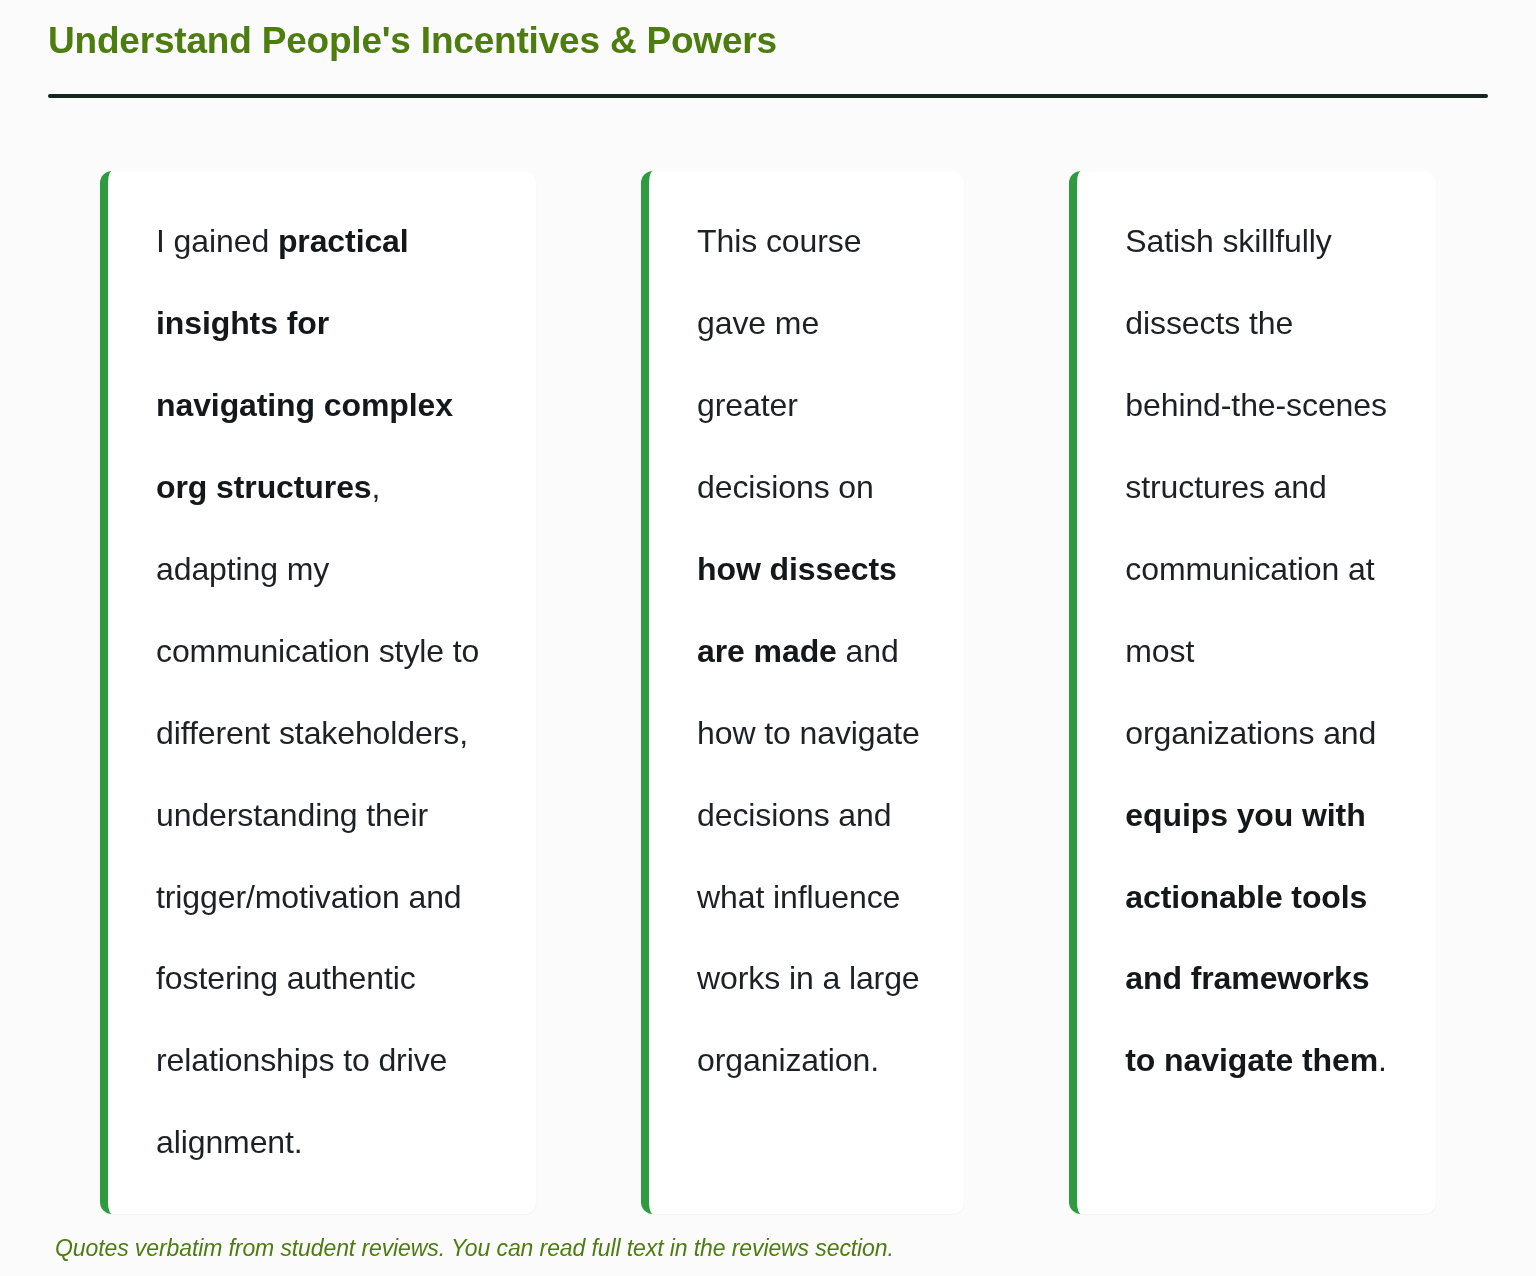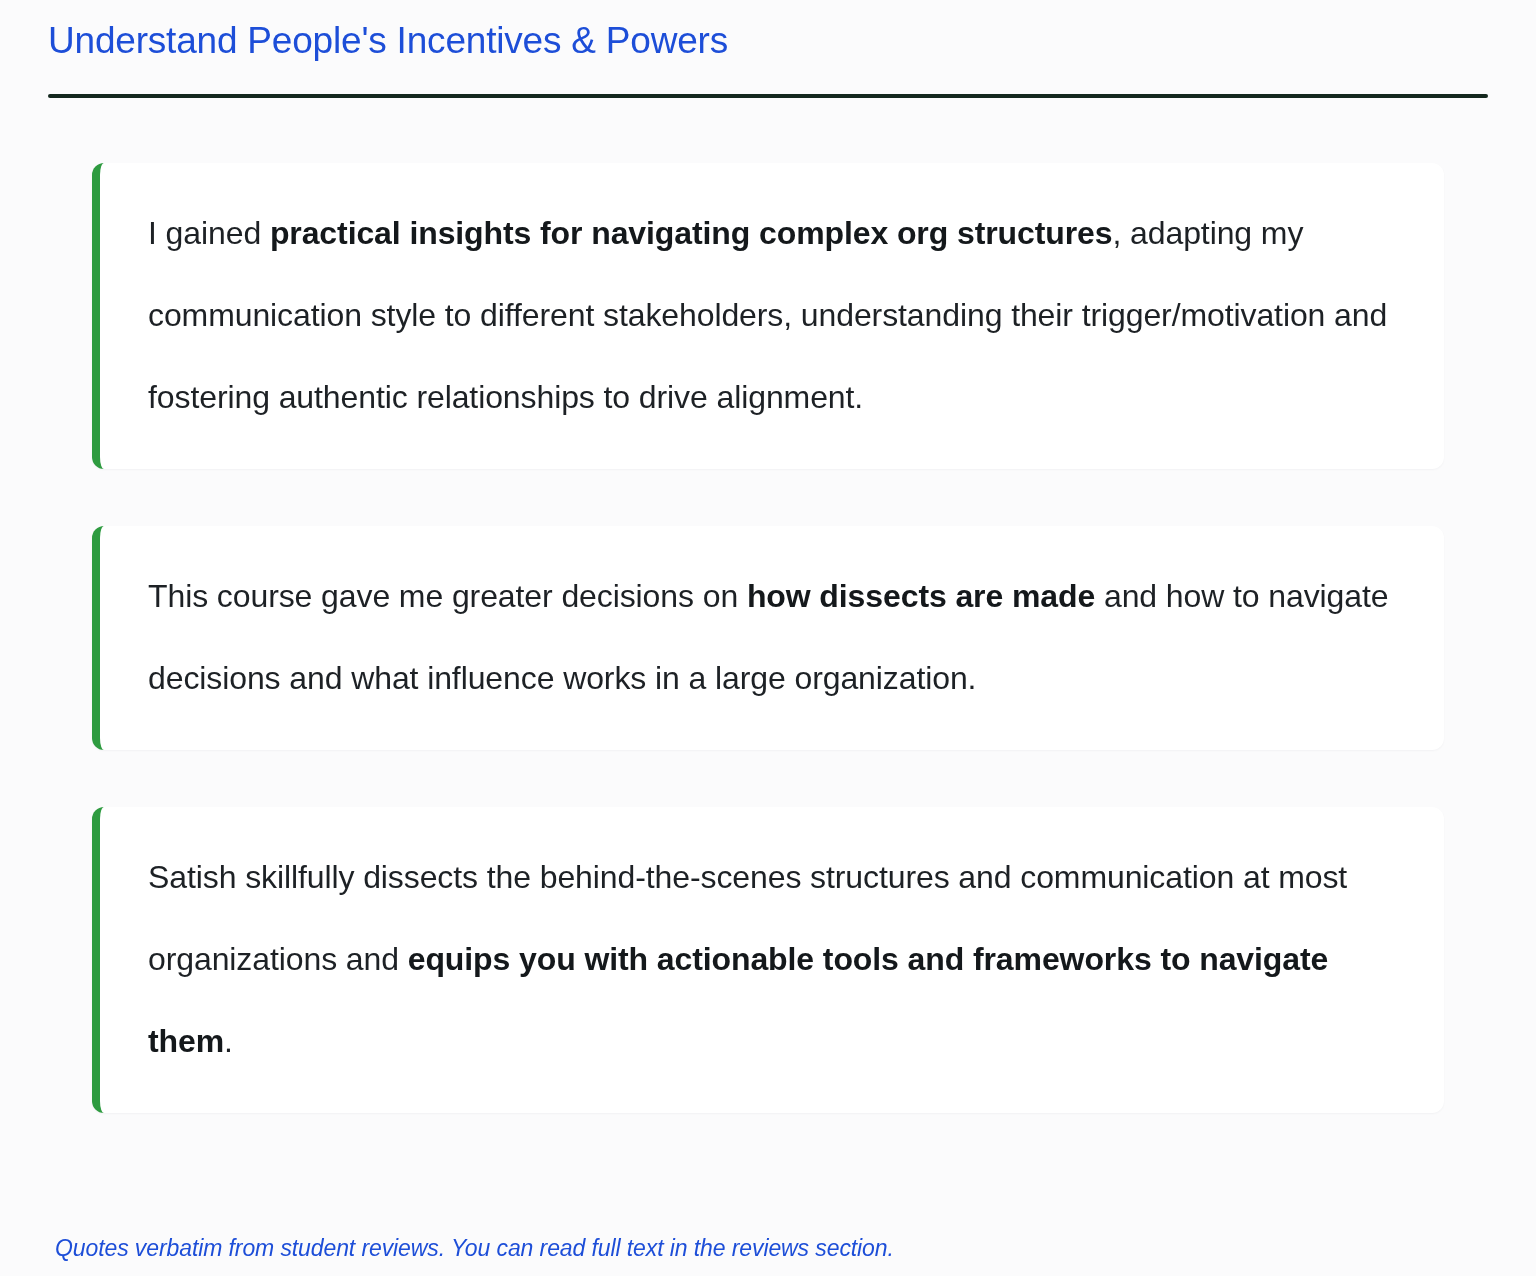--- a/index.html
+++ b/index.html
@@ -23,42 +23,42 @@
     box-sizing: border-box;
     background: #fbfbfc;
   }
 
   
   .header {
     padding: 18px 48px 0 48px;
   }
   .page-title {
     font-size: 37px;
-    font-weight: 400;
+    font-weight: 700;
     letter-spacing: -0.2px;
-    color: #1d4ed8;
+    color: #4d7c0f;
     line-height: 1.25;
     margin: 0;
     padding: 0;
     white-space: nowrap;
   }
   .title-rule {
     margin: 30px 0 0 0;
     height: 4px;
     background: #14281e;
     border-radius: 2px;
     width: calc(100% - 0px);
   }
 
   
   .quote-list {
-    margin: 4px;
+    margin: 12px;
     padding: 45px 48px 0 48px;
     display: flex;
-    flex-direction: column;
+    flex-direction: row;
     gap: 25px;
   }
 
   .quote-card {
     position: relative;
     background: #ffffff;
     border-radius: 12px;
     border-left: 8px solid #2e9b40;
     box-sizing: border-box;
     padding: 30px 44px 30px 48px;
@@ -78,21 +78,21 @@
     color: #14181b;
   }
 
   
   .footnote {
     position: absolute;
     left: 55px;
     bottom: 14px;
     font-size: 23px;
     font-style: italic;
-    color: #1d4ed8;
+    color: #4d7c0f;
     letter-spacing: -0.1px;
     white-space: nowrap;
     text-align: center;
   }
 </style>
 </head>
 <body>
 
 <div class="page">
 

